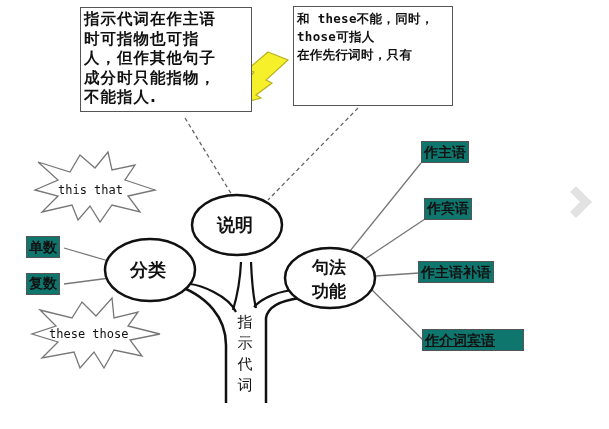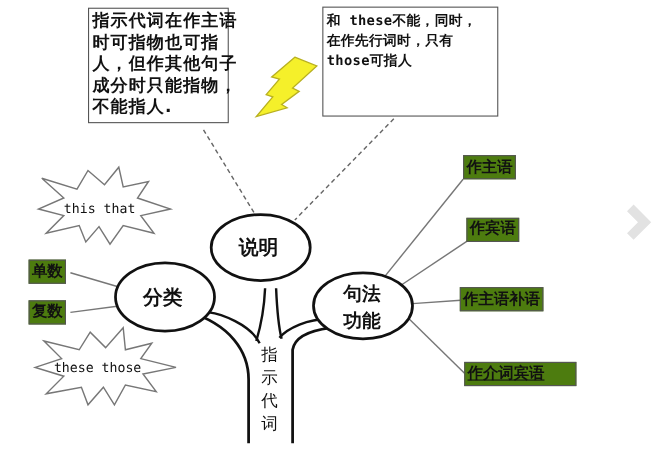--- a/index.html
+++ b/index.html
@@ -1,23 +1,23 @@
 <!DOCTYPE html>
 <html><head>
 <meta charset="utf-8">
 <style>
   html, body { margin:0; padding:0; background:#ffffff; }
   body { width:609px; height:429px; position:relative; overflow:hidden; font-family:"DejaVu Sans", sans-serif; }
   svg.canvas { position:absolute; left:0; top:0; }
   .note { position:absolute; background:#fff; border:1.5px solid #555; box-sizing:border-box; color:#111; }
-  .note1 { left:80px; top:7px; width:128px; height:105px; font-size:15.5px; line-height:19.5px; padding:2px 3px; font-weight:bold; letter-spacing:1px; }
+  .note1 { left:80px; top:7px; width:172px; height:105px; font-size:15.5px; line-height:19.5px; padding:2px 3px; font-weight:bold; letter-spacing:1px; }
   .note2 { left:293px; top:6px; width:160px; height:100px; font-size:12.5px; line-height:18px; padding:3px 3px; font-weight:bold; letter-spacing:0.3px; }
   .note p { margin:0; white-space:nowrap; }
   .label { position:absolute; font-weight:bold; color:#111; white-space:nowrap; }
-  .box { position:absolute; background:#4d7c0f; border:1.5px solid #555; box-sizing:border-box; font-weight:bold; font-size:14px; line-height:20px; padding:0 2px; color:#111; white-space:nowrap; }
+  .box { position:absolute; background:#0f766e; border:1.5px solid #555; box-sizing:border-box; font-weight:bold; font-size:14px; line-height:20px; padding:0 2px; color:#111; white-space:nowrap; }
   .mono { font-family:"DejaVu Sans Mono", monospace; }
 </style>
 </head>
 <body>
 
 <svg class="canvas" width="609" height="429" viewBox="0 0 609 429">
 
   <line x1="185" y1="118" x2="235" y2="200" stroke="#666" stroke-width="1.3" stroke-dasharray="4,3"></line>
   <line x1="358" y1="108" x2="268" y2="200" stroke="#666" stroke-width="1.3" stroke-dasharray="4,3"></line>
 
@@ -50,22 +50,22 @@
 
 <div class="note note1">
   <p>指示代词在作主语</p>
   <p>时可指物也可指</p>
   <p>人，但作其他句子</p>
   <p>成分时只能指物，</p>
   <p>不能指人.</p>
 </div>
 <div class="note note2 mono">
   <p>和 these不能，同时，</p>
+  <p>those可指人</p>
   <p>在作先行词时，只有</p>
-  <p>those可指人</p>
 </div>
 
 <div class="label" style="left:217px;top:213px;font-size:18px;">说明</div>
 <div class="label" style="left:130px;top:258px;font-size:18px;">分类</div>
 <div class="label" style="left:312px;top:256px;font-size:17px;">句法</div>
 <div class="label" style="left:312px;top:280px;font-size:17px;">功能</div>
 
 <div class="label" style="left:236px;top:312px;font-size:15px;line-height:21px;width:18px;text-align:center;font-weight:normal;">
   <div>指</div>
   <div>示</div>

